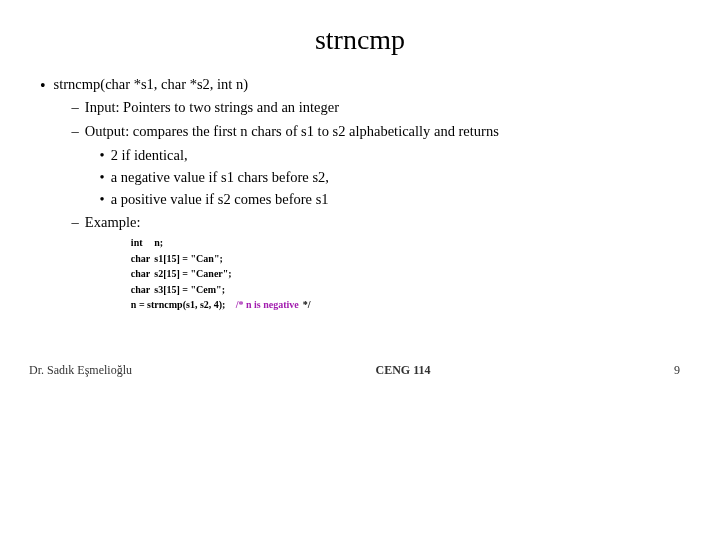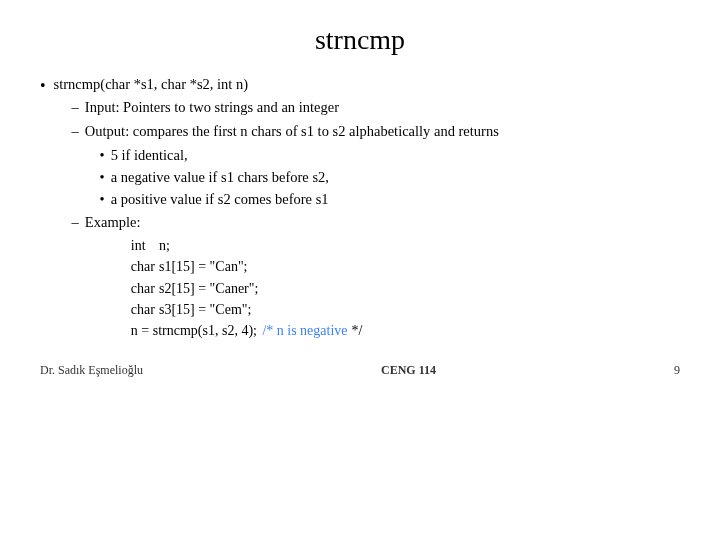--- a/index.html
+++ b/index.html
@@ -74,36 +74,37 @@
       margin-right: 6px;
       flex-shrink: 0;
     }
     .example-section {
       margin-top: 2px;
     }
     .code-table {
       margin-left: 46px;
       margin-top: 3px;
       font-family: 'Times New Roman', Times, serif;
-      font-size: 14px;
+      font-size: 10px;
       border-collapse: collapse;
+      font-weight: bold;
     }
     .code-table td {
       padding: 0px 4px 1px 0;
       vertical-align: top;
       white-space: nowrap;
     }
     .comment-col {
       padding-left: 30px;
-      color: #3b82f6;
+      color: #a21caf;
     }
     .footer {
       position: absolute;
       bottom: 14px;
-      left: 40px;
+      left: 29px;
       right: 40px;
       display: flex;
       justify-content: space-between;
       align-items: center;
       font-size: 12px;
       color: #333;
     }
     .footer-center {
       text-align: center;
       flex: 1;
@@ -126,21 +127,21 @@
             <span class="dash-marker">–</span>
             <span>Input:  Pointers to two strings and an integer</span>
           </div>
           <div class="dash-item">
             <span class="dash-marker">–</span>
             <span>Output:  compares the first n chars of s1 to s2 alphabetically and returns</span>
           </div>
           <div class="sub-bullet-list">
             <div class="sub-bullet-item">
               <span class="sub-bullet-marker">•</span>
-              <span>5 if identical,</span>
+              <span>2 if identical,</span>
             </div>
             <div class="sub-bullet-item">
               <span class="sub-bullet-marker">•</span>
               <span>a negative value if s1 chars before s2,</span>
             </div>
             <div class="sub-bullet-item">
               <span class="sub-bullet-marker">•</span>
               <span>a positive value if s2 comes before s1</span>
             </div>
           </div>

